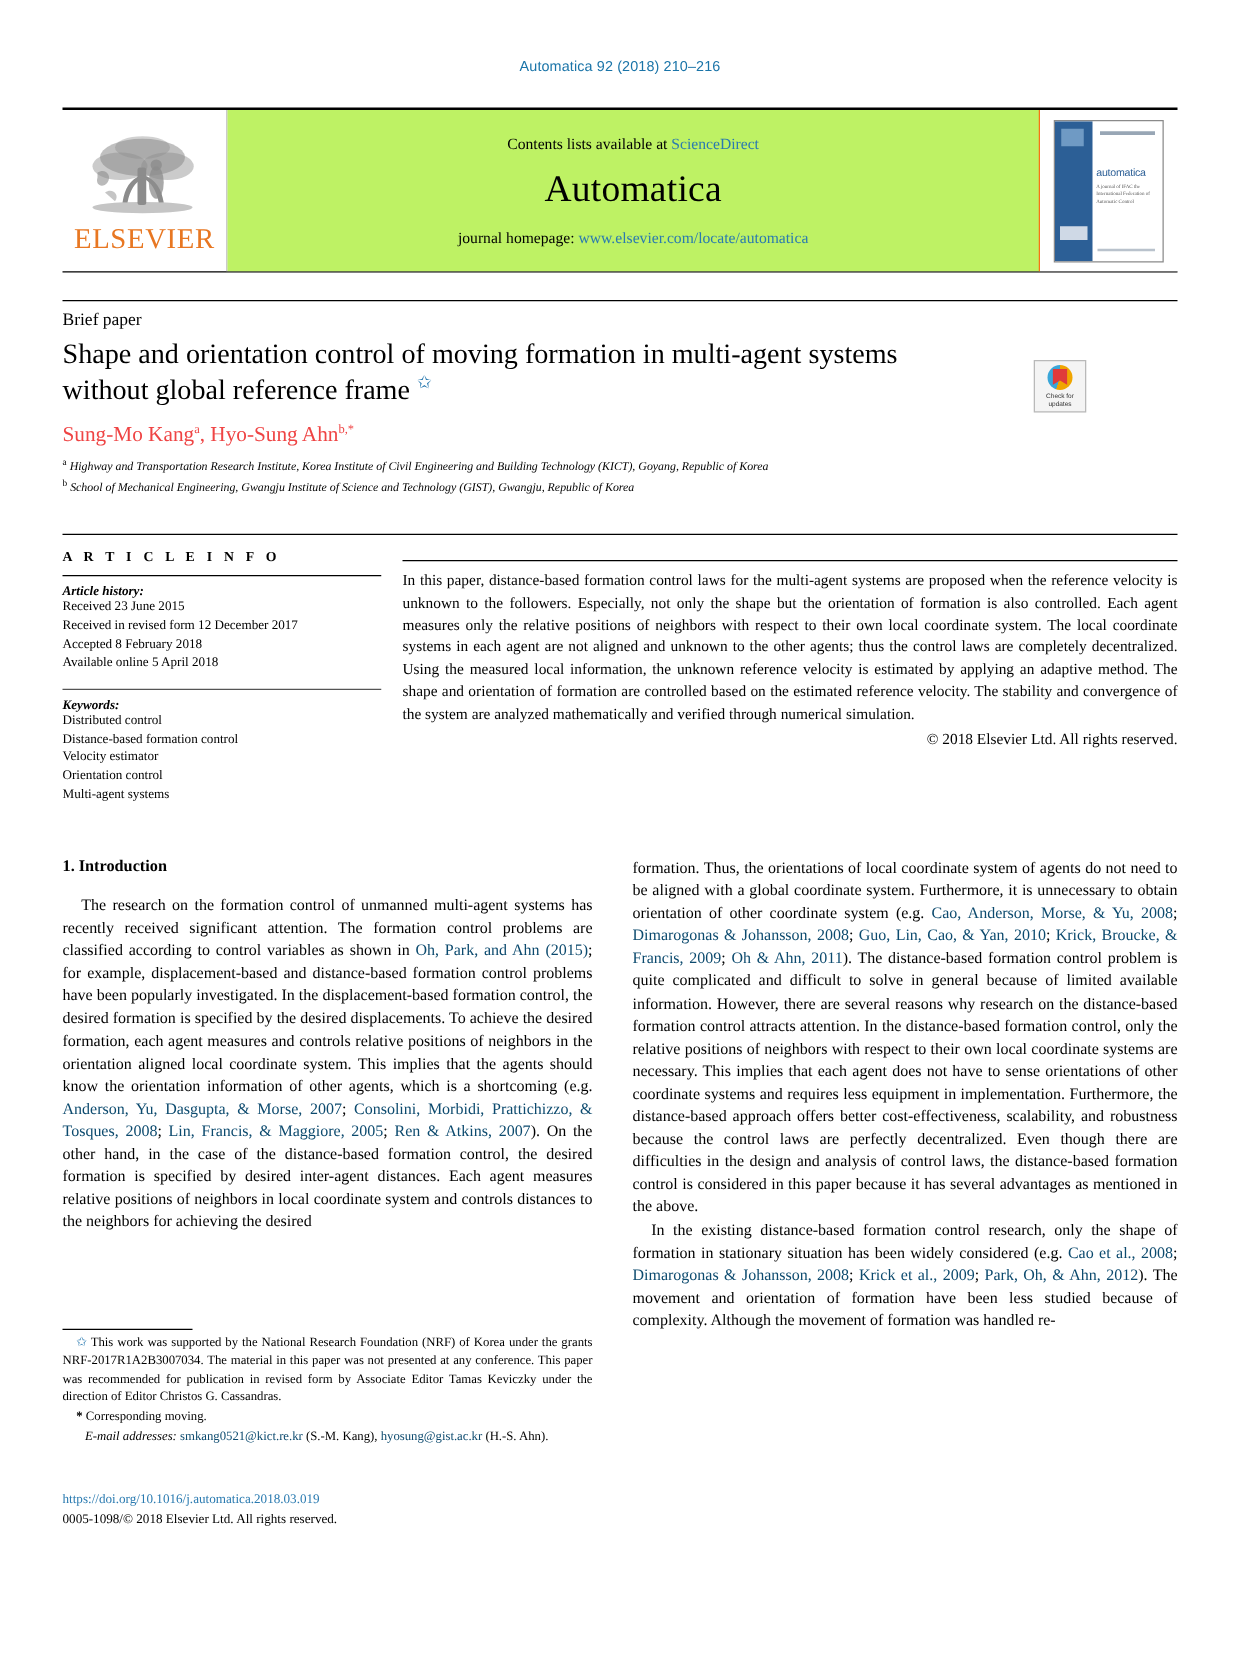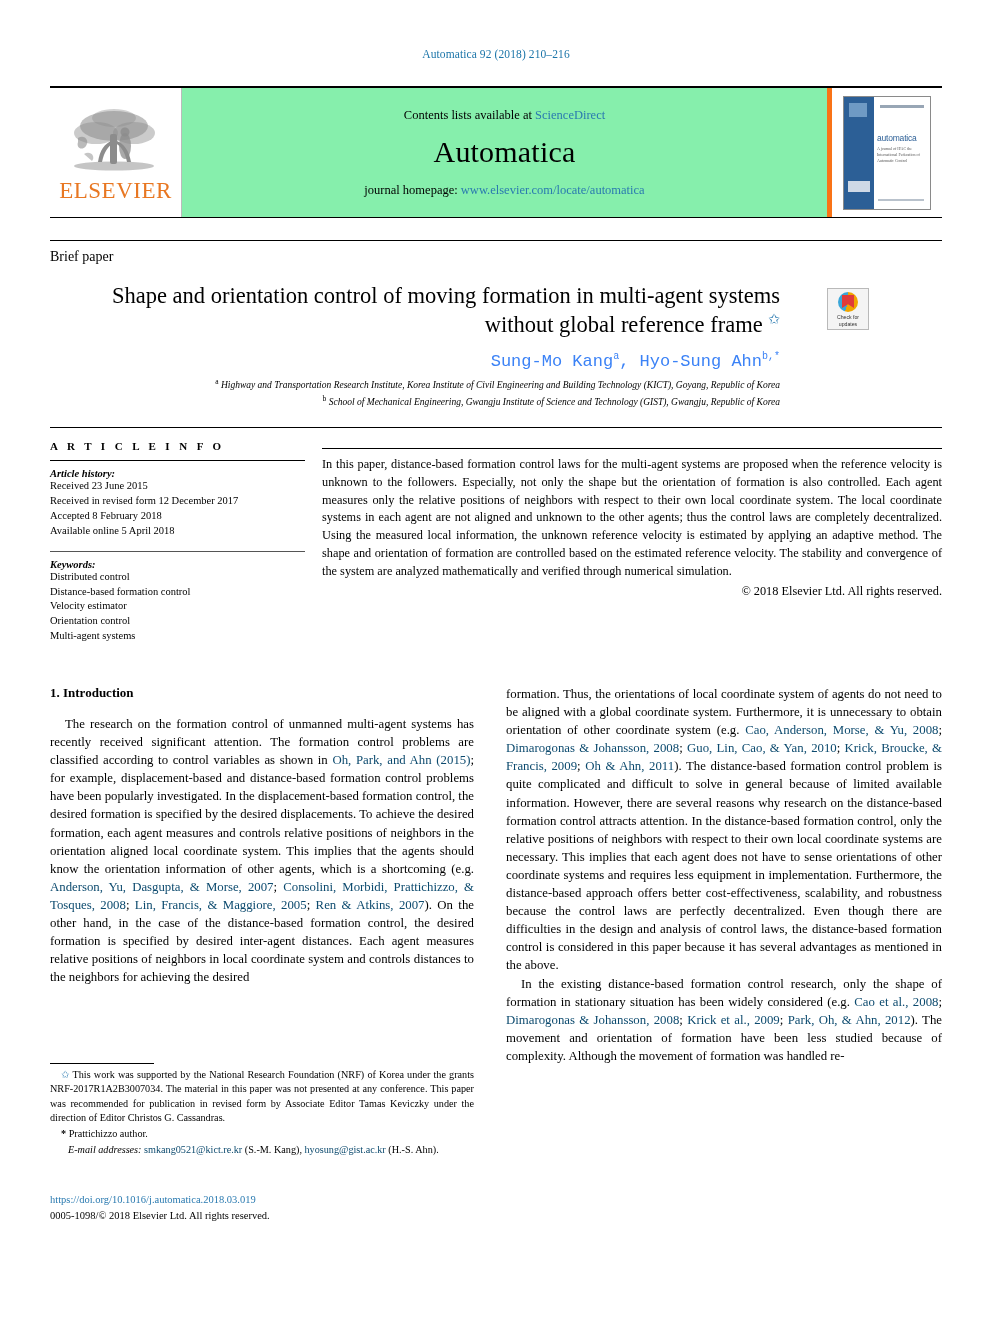--- a/index.html
+++ b/index.html
@@ -9,43 +9,43 @@
     font-family:"Liberation Serif", serif;
     color:#000;
     -webkit-font-smoothing:none;
   }
   .page { position:relative; width:992px; height:1323px; box-sizing:border-box; }
 
   
   .running-head {
     position:absolute; top:48px; left:0; width:992px;
     text-align:center; font-size:11.5px; color:#1a74a8;
-    font-family:Liberation Serif, serif; letter-spacing:0.1px;
+    font-family:Liberation Sans, sans-serif; letter-spacing:0.1px;
   }
 
   
   .masthead {
     position:absolute; top:86px; left:50px; width:892px; height:132px;
     border-top:2px solid #000; border-bottom:1px solid #000;
     box-sizing:border-box;
   }
   .mast-inner { display:flex; height:100%; box-sizing:border-box; }
   .mast-logo {
     width:132px; flex:0 0 132px; border-right:1px solid #bbb;
     display:flex; flex-direction:column; align-items:center; justify-content:center;
     padding-top:2px; box-sizing:border-box;
   }
   .elsevier-word {
     color:#E87722; font-family:Liberation Serif, serif;
     font-size:23px; letter-spacing:0.5px; line-height:1; margin-top:1px;
   }
   .mast-center {
-    flex:1 1 auto; background:#86efac; position:relative;
+    flex:1 1 auto; background:#bef264; position:relative;
     display:flex; flex-direction:column; align-items:center; justify-content:center;
-    border-right:5px solid #f97316;
+    border-right:1px solid #f97316;
   }
   .contents-line { font-size:12.5px; margin-top:4px; }
   .journal-name {
     font-family:"Liberation Serif", serif; font-size:30px;
     margin:12px 0 14px 0; letter-spacing:0.2px;
   }
   .homepage-line { font-size:12.5px; margin-bottom:4px; }
   .lnk { color:#2a7ab0; }
   .mast-cover {
     width:110px; flex:0 0 110px; display:flex; align-items:center; justify-content:center;
@@ -66,28 +66,28 @@
     font-family:"Liberation Sans", sans-serif; font-size:8.5px; color:#2c5f96;
     letter-spacing:-0.2px;
   }
   .cover .sub1 { position:absolute; left:33px; top:49px; width:52px; font-size:4px; color:#555; line-height:1.5; }
   .cover .botline { position:absolute; left:34px; bottom:8px; width:46px; height:2px; background:#b9c2cc; }
 
   
   .rule-brief { position:absolute; top:240px; left:50px; width:892px; border-top:1px solid #000; }
   .brief-paper { position:absolute; top:249px; left:50px; font-size:14px; }
 
-  .title-block { position:absolute; top:281px; left:50px; width:730px;text-align:right; }
+  .title-block { position:absolute; top:268px; left:50px; width:730px; }
   .art-title {
     font-size:22.5px; line-height:1.30; font-weight:normal;
     font-family:"Liberation Serif", serif; margin:0;
   }
   .star { color:#2a7ab0; font-size:14px; vertical-align:super; }
   .authors {
-    margin-top:11px; color:#3b82f6; font-size:17px; font-family:Liberation Mono, monospace;
+    margin-top:11px; color:#ef4444; font-size:17px; font-family:Liberation Serif, serif;
   }
   .authors sup { font-size:10px; }
   .affil { margin-top:7px; font-style:italic; font-size:9.5px; line-height:1.45; }
   .affil sup { font-style:normal; font-size:7.5px; }
 
   .crossmark {
     position:absolute; top:288px; left:827px; width:42px; height:42px;
     border:1px solid #b9b9b9; background:#f4f4f4;
     display:flex; flex-direction:column; align-items:center; justify-content:flex-start;
     padding-top:3px; box-sizing:border-box;
@@ -243,21 +243,21 @@
   </div>
 
   <div class="col-right">
     <p class="body cont"><span>formation. Thus, the orientations of local coordinate system of agents do not need to be aligned with a global coordinate system. Furthermore, it is unnecessary to obtain orientation of other coordinate system (e.g. </span><span class="cite">Cao, Anderson, Morse, &amp; Yu, 2008</span><span>; </span><span class="cite">Dimarogonas &amp; Johansson, 2008</span><span>; </span><span class="cite">Guo, Lin, Cao, &amp; Yan, 2010</span><span>; </span><span class="cite">Krick, Broucke, &amp; Francis, 2009</span><span>; </span><span class="cite">Oh &amp; Ahn, 2011</span><span>). The distance-based formation control problem is quite complicated and difficult to solve in general because of limited available information. However, there are several reasons why research on the distance-based formation control attracts attention. In the distance-based formation control, only the relative positions of neighbors with respect to their own local coordinate systems are necessary. This implies that each agent does not have to sense orientations of other coordinate systems and requires less equipment in implementation. Furthermore, the distance-based approach offers better cost-effectiveness, scalability, and robustness because the control laws are perfectly decentralized. Even though there are difficulties in the design and analysis of control laws, the distance-based formation control is considered in this paper because it has several advantages as mentioned in the above.</span></p>
     <p class="body"><span>In the existing distance-based formation control research, only the shape of formation in stationary situation has been widely considered (e.g. </span><span class="cite">Cao et al., 2008</span><span>; </span><span class="cite">Dimarogonas &amp; Johansson, 2008</span><span>; </span><span class="cite">Krick et al., 2009</span><span>; </span><span class="cite">Park, Oh, &amp; Ahn, 2012</span><span>). The movement and orientation of formation have been less studied because of complexity. Although the movement of formation was handled  re-</span></p>
   </div>
 
   <div class="fn-rule"></div>
   <div class="footnotes">
     <div class="fn-item"><span class="fn-sym">✩</span><span> This work was supported by the National Research Foundation (NRF) of Korea under the grants NRF-2017R1A2B3007034. The material in this paper was not presented at any conference. This paper was recommended for publication in revised form by Associate Editor Tamas Keviczky under the direction of Editor Christos G. Cassandras.</span></div>
-    <div class="fn-item"><b>*</b><span> Prattichizzo author.</span></div>
+    <div class="fn-item"><b>*</b><span> Corresponding moving.</span></div>
     <div class="fn-email"><i>E-mail addresses:</i> <span class="cite">smkang0521@kict.re.kr</span><span> (S.-M. Kang), </span><span class="cite">hyosung@gist.ac.kr</span><span> (H.-S. Ahn).</span></div>
   </div>
 
   <div class="doi-block">
     <div class="doi">https://doi.org/10.1016/j.automatica.2018.03.019</div>
     <div>0005-1098/© 2018 Elsevier Ltd. All rights reserved.</div>
   </div>
 
 </div>
 

